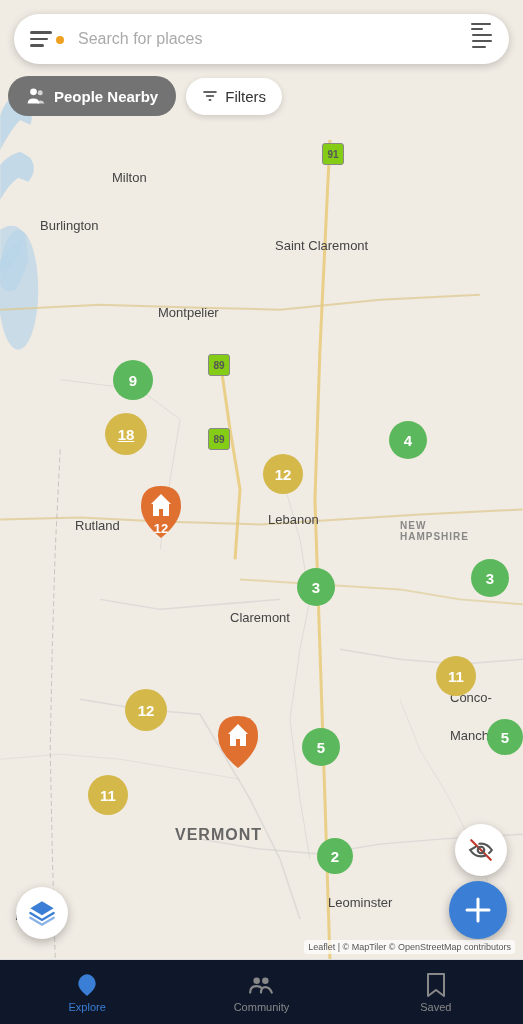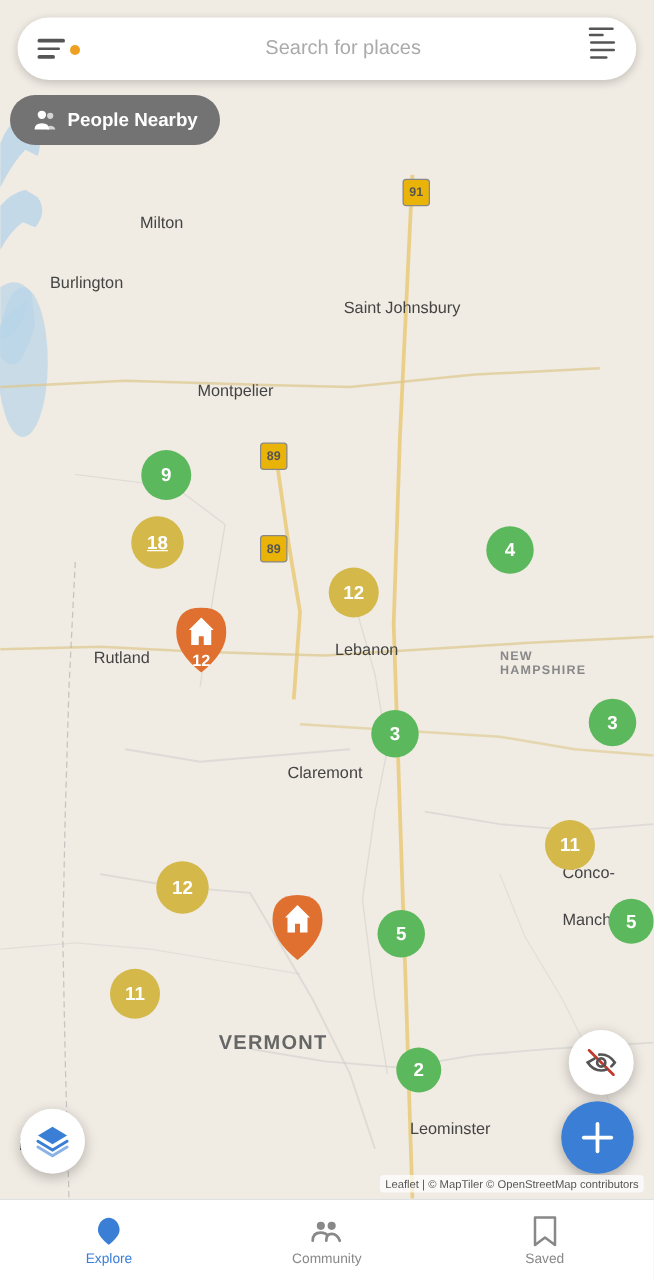--- a/index.html
+++ b/index.html
@@ -28,21 +28,20 @@
       left: 14px;
       right: 14px;
       height: 50px;
       background: white;
       border-radius: 30px;
       display: flex;
       align-items: center;
       padding: 0 16px;
       box-shadow: 0 2px 8px rgba(0,0,0,0.2);
       z-index: 10;
-      text-align: center;
     }
     #search-bar .menu-icon {
       width: 28px; height: 28px;
       display: flex; flex-direction: column; justify-content: center; gap: 4px;
       margin-right: 10px;
       flex-shrink: 0;
     }
     #search-bar .menu-icon span {
       display: block; height: 2.5px; background: #555; border-radius: 2px;
     }
@@ -185,21 +184,21 @@
       padding: 2px 4px;
       border-radius: 3px;
       z-index: 10;
     }
 
     
     #bottom-nav {
       position: absolute;
       bottom: 0; left: 0; right: 0;
       height: 65px;
-      background: #ffffff;
+      background: #0f172a;
       display: flex;
       align-items: center;
       justify-content: space-around;
       border-top: 1px solid #e0e0e0;
       z-index: 20;
     }
     .nav-item {
       display: flex;
       flex-direction: column;
       align-items: center;
@@ -238,21 +237,21 @@
       pointer-events: none;
       z-index: 3;
     }
     .highway-badge {
       position: absolute;
       width: 22px; height: 22px;
       border: 1.5px solid #888;
       border-radius: 3px;
       display: flex; align-items: center; justify-content: center;
       font-size: 10px; font-weight: 700; color: #555;
-      background: #eab308;
+      background: #84cc16;
       z-index: 3;
     }
   </style>
 </head>
 <body>
 
 <div id="map-container">
   <svg id="map-svg" viewBox="0 0 523 960" xmlns="http://www.w3.org/2000/svg">
 
     <rect width="523" height="960" fill="#f0ebe3"></rect>
@@ -284,21 +283,21 @@
     <path d="M60,450 L55,550 L52,650 L50,750 L52,850 L55,960" stroke="#aaa" stroke-width="1" stroke-dasharray="5,3" fill="none" opacity="0.6"></path>
 
     <path d="M0,760 L60,755 L120,760 L180,770 L240,780" stroke="#ccc" stroke-width="1" fill="none" opacity="0.4"></path>
     <path d="M400,700 L420,750 L450,800 L480,860 L500,920" stroke="#ccc" stroke-width="1" fill="none" opacity="0.4"></path>
     <path d="M200,840 L260,850 L320,855 L380,845 L440,840 L523,835" stroke="#ccc" stroke-width="1.5" fill="none" opacity="0.5"></path>
   </svg>
 
   
   <div class="city-label" style="left: 40px; top: 218px;">Burlington</div>
   <div class="city-label" style="left: 158px; top: 305px;">Montpelier</div>
-  <div class="city-label" style="left: 275px; top: 238px;">Saint Johnsbury</div>
+  <div class="city-label" style="left: 275px; top: 238px;">Saint Claremont</div>
   <div class="city-label" style="left: 75px; top: 518px;">Rutland</div>
   <div class="city-label" style="left: 268px; top: 512px;">Lebanon</div>
   <div class="city-label" style="left: 230px; top: 610px;">Claremont</div>
   <div class="city-label" style="left: 112px; top: 170px;">Milton</div>
   <div class="city-label" style="left: 15px; top: 908px;">Pittsfield</div>
   <div class="city-label" style="left: 328px; top: 895px;">Leominster</div>
   
   <div class="city-label" style="left: 450px; top: 728px; font-weight:500;">Manch-</div>
   <div class="city-label" style="left: 450px; top: 690px;">Conco-</div>
 
@@ -377,20 +376,26 @@
 <div id="filter-row">
   <button class="btn-people-nearby">
     <svg width="20" height="20" viewBox="0 0 24 24" fill="none" xmlns="http://www.w3.org/2000/svg">
       <circle cx="9" cy="7" r="4" fill="white"></circle>
       <path d="M2 21 Q2 15 9 15 Q16 15 16 21" fill="white"></path>
       <circle cx="17" cy="8" r="3" fill="white" opacity="0.7"></circle>
       <path d="M14 21 Q14.5 17.5 17 17.5 Q21 17.5 22 21" fill="white" opacity="0.7"></path>
     </svg>
     <span>People Nearby</span>
   </button>
+  <button class="btn-filters">
+    <svg width="16" height="16" viewBox="0 0 24 24" fill="none" xmlns="http://www.w3.org/2000/svg">
+      <path d="M3 6h18M7 12h10M11 18h2" stroke="#333" stroke-width="2.5" stroke-linecap="round"></path>
+    </svg>
+    <span>Filters</span>
+  </button>
 </div>
 
 <div id="fab-layers">
   <svg width="28" height="28" viewBox="0 0 24 24" fill="none" xmlns="http://www.w3.org/2000/svg">
     <path d="M12 2 L22 8 L12 14 L2 8 Z" fill="#3a7fd5"></path>
     <path d="M2 12 L12 18 L22 12" stroke="#3a7fd5" stroke-width="2" stroke-linecap="round" fill="none"></path>
     <path d="M2 16 L12 22 L22 16" stroke="#3a7fd5" stroke-width="2" stroke-linecap="round" fill="none" opacity="0.6"></path>
   </svg>
 </div>
 

